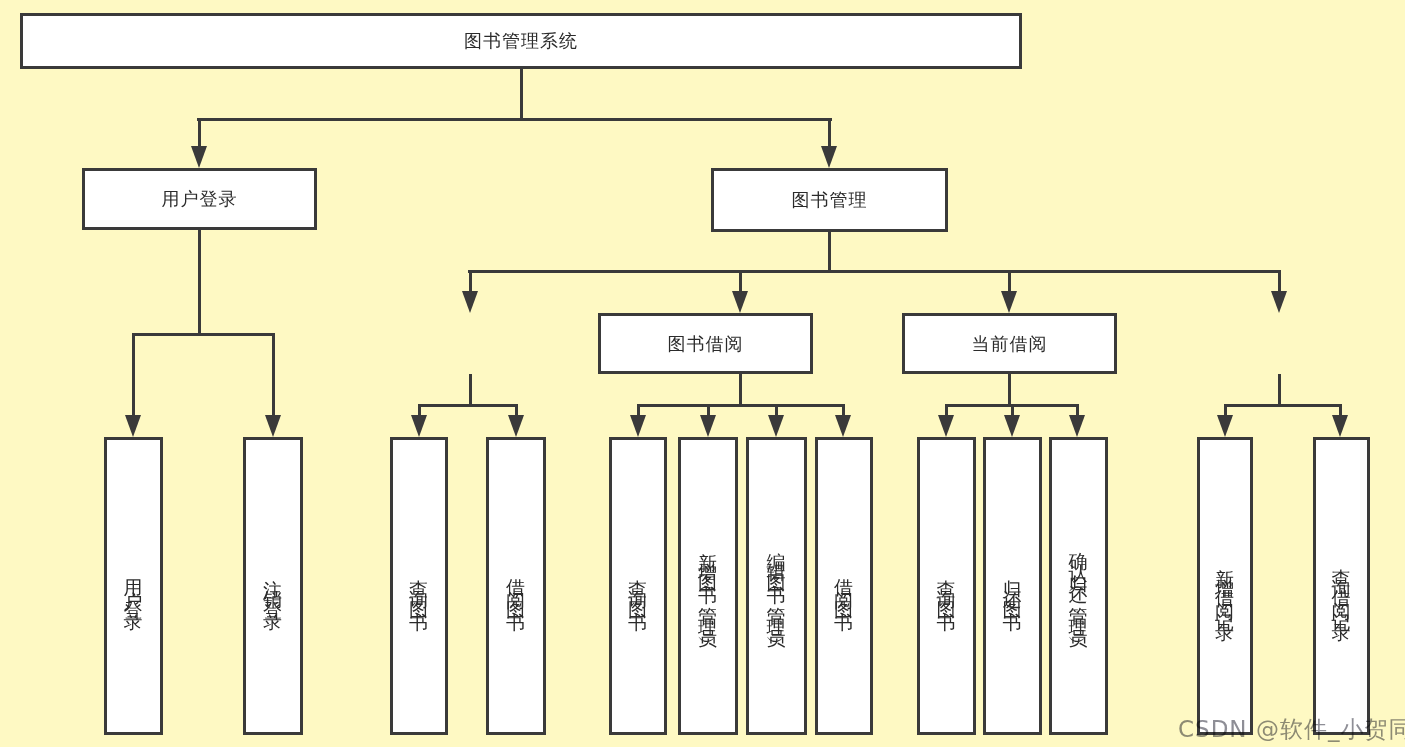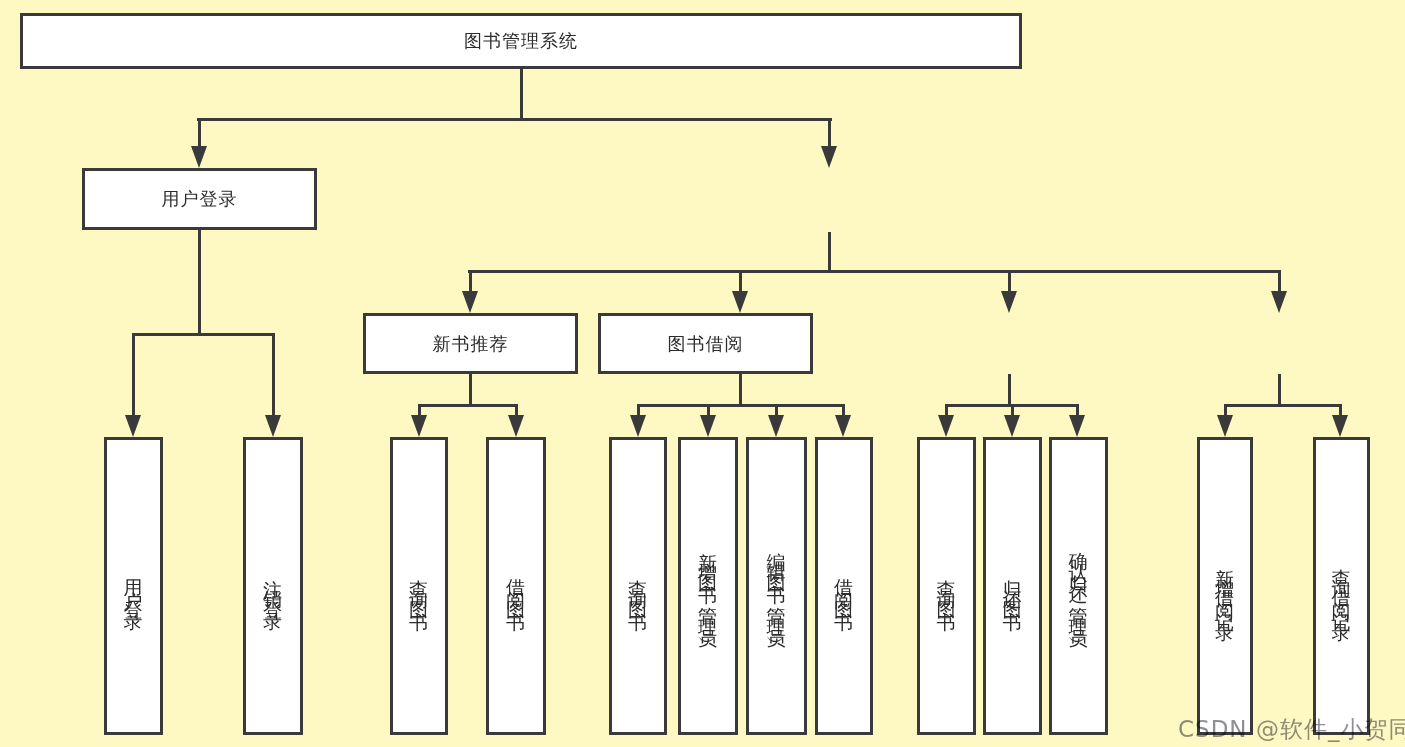--- a/index.html
+++ b/index.html
@@ -79,41 +79,42 @@
 
   <div class="vline" style="left:520px;top:69px;height:52px"></div>
 
   <div class="hline" style="left:197px;top:118px;width:635px"></div>
   <div class="vline" style="left:198px;top:118px;height:30px"></div>
   <div class="arr" style="left:191px;top:146px"></div>
   <div class="vline" style="left:828px;top:118px;height:30px"></div>
   <div class="arr" style="left:821px;top:146px"></div>
 
   <div class="box hbox" style="left:82px;top:168px;width:235px;height:62px">用户登录</div>
+  <div class="box hbox" style="left:711px;top:168px;width:237px;height:64px">图书管理</div>
 
   <div class="vline" style="left:198px;top:230px;height:106px"></div>
   <div class="hline" style="left:133px;top:333px;width:142px"></div>
   <div class="vline" style="left:132px;top:333px;height:84px"></div>
   <div class="arr" style="left:125px;top:415px"></div>
   <div class="vline" style="left:272px;top:333px;height:84px"></div>
   <div class="arr" style="left:265px;top:415px"></div>
 
   <div class="vline" style="left:828px;top:232px;height:41px"></div>
   <div class="hline" style="left:468px;top:270px;width:813px"></div>
   <div class="vline" style="left:469px;top:270px;height:23px"></div>
   <div class="arr" style="left:462px;top:291px"></div>
   <div class="vline" style="left:739px;top:270px;height:23px"></div>
   <div class="arr" style="left:732px;top:291px"></div>
   <div class="vline" style="left:1008px;top:270px;height:23px"></div>
   <div class="arr" style="left:1001px;top:291px"></div>
   <div class="vline" style="left:1278px;top:270px;height:23px"></div>
   <div class="arr" style="left:1271px;top:291px"></div>
 
-  <div class="box hbox" style="left:363px;top:313px;width:215px;height:61px">新书推荐</div>
   <div class="box hbox" style="left:598px;top:313px;width:215px;height:61px">图书借阅</div>
+  <div class="box hbox" style="left:902px;top:313px;width:215px;height:61px">当前借阅</div>
 
   <div class="vline" style="left:469px;top:374px;height:33px"></div>
   <div class="hline" style="left:418px;top:404px;width:100px"></div>
   <div class="vline" style="left:418px;top:404px;height:13px"></div>
   <div class="arr" style="left:411px;top:415px"></div>
   <div class="vline" style="left:515px;top:404px;height:13px"></div>
   <div class="arr" style="left:508px;top:415px"></div>
 
   <div class="vline" style="left:739px;top:374px;height:33px"></div>
   <div class="hline" style="left:637px;top:404px;width:208px"></div>

